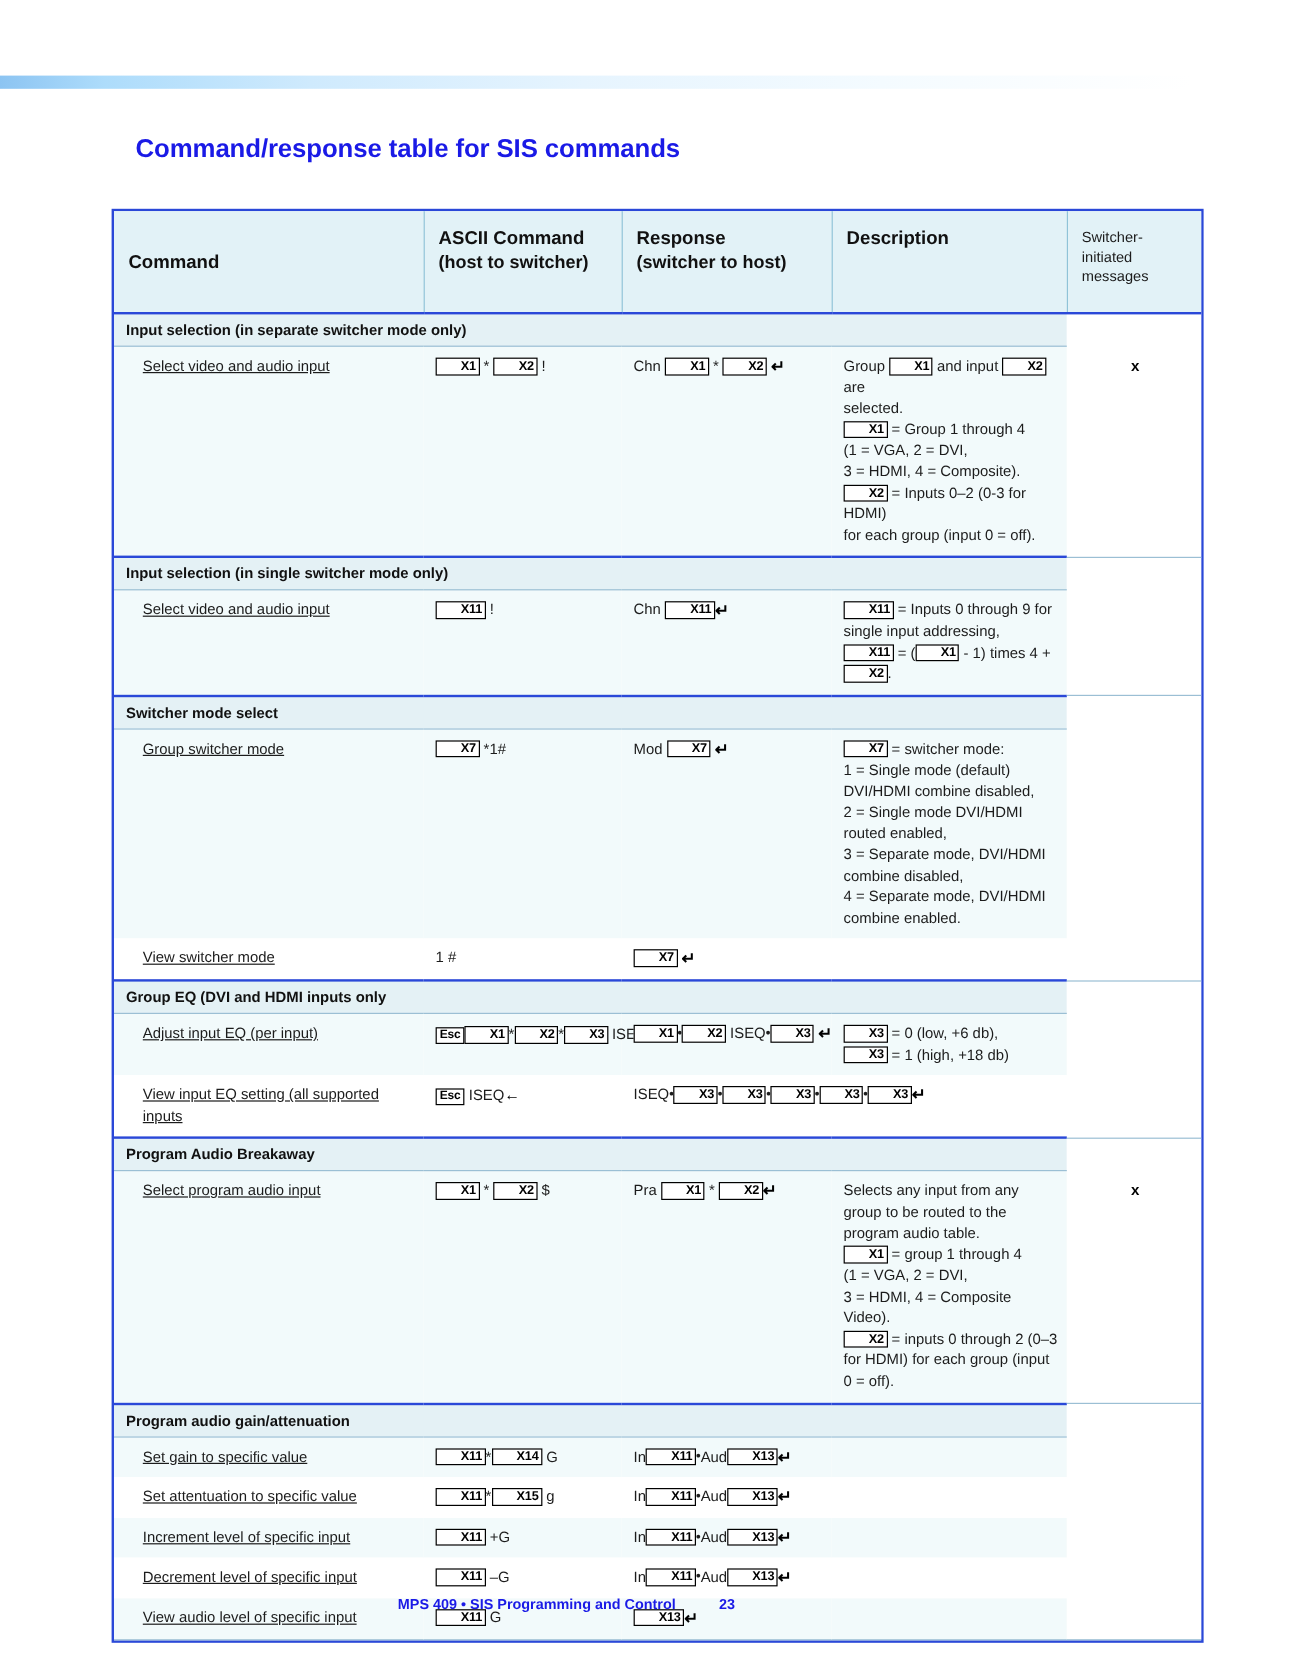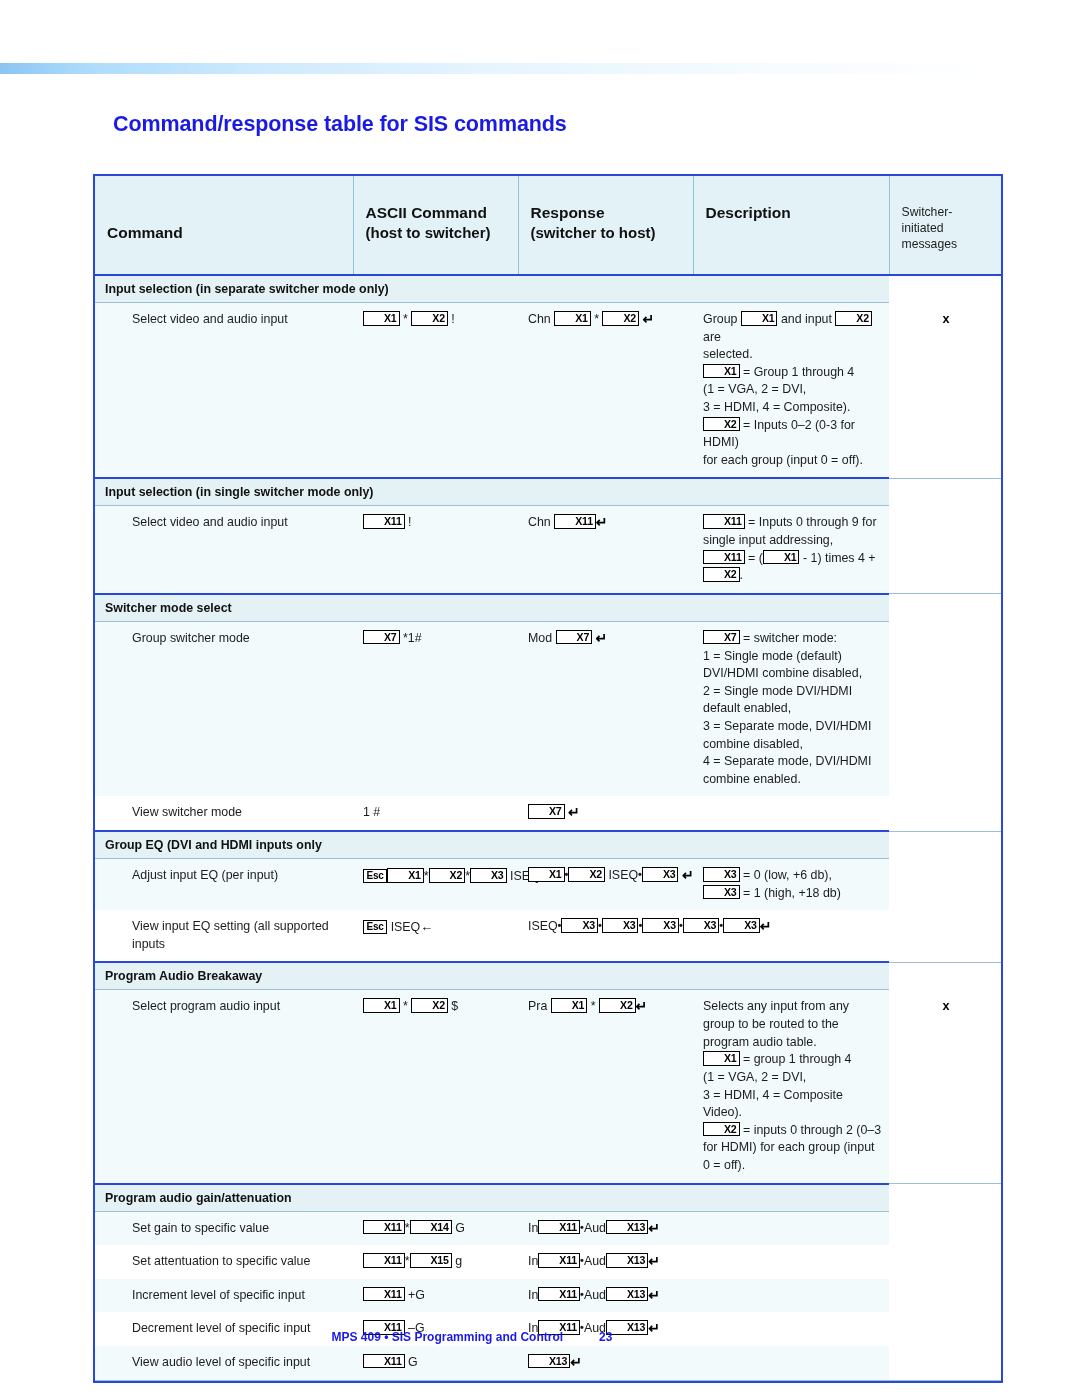--- a/index.html
+++ b/index.html
@@ -63,21 +63,21 @@
   col.c-ascii { width: 165px; }
   col.c-resp  { width: 175px; }
   col.c-desc  { width: 196px; }
   col.c-sw    { width: 112px; }
 
   
   tr.hdr td {
     background: #e2f2f7;
     border-bottom: 2px solid #2a48d8;
     border-right: 1px solid #8fc3d8;
-    padding: 28px 10px 12px 12px;
+    padding: 14px 10px 12px 12px;
     height: 58px;
   }
   tr.hdr td:last-child { border-right: none; }
   .hdr-main {
     font-size: 15.5px;
     font-weight: bold;
     color: #111111;
     line-height: 1.18;
   }
   .hdr-sub {
@@ -120,21 +120,21 @@
     line-height: 1.42;
   }
   tr.drow.alt td { background: #ffffff; }
   tr.drow td.col-sw {
     background: #ffffff;
     text-align: center;
     font-size: 12.6px;
     font-weight: bold;
     color: #000000;
   }
-  tr.drow td.col-cmd { padding-left: 37px; }
+  tr.drow td.col-cmd { padding-left: 24px; text-decoration: underline; }
   tr.drow td.col-desc { padding-right: 6px; }
 
   
   tr.sep td { border-bottom: 1px solid #9bbfd4; }
   tr.bluetop td { border-top: 2px solid #2a48d8; }
 
   
   .vbox {
     display: inline-block;
     border: 1.4px solid #000000;
@@ -271,21 +271,21 @@
         </tr>
         <tr class="drow">
           <td class="col-cmd">Group switcher mode</td>
           <td class="col-ascii nw"><span class="vbox">X7</span><span class="plain"> *1#</span></td>
           <td class="col-resp nw"><span class="plain">Mod </span><span class="vbox">X7</span><span class="plain"> </span><span class="ret">↵</span></td>
           <td class="col-desc">
             <span class="dline"><span class="vbox">X7</span><span class="plain"> = switcher mode:</span></span>
             <span class="dline"><span class="plain">1 = Single mode (default)</span></span>
             <span class="dline"><span class="plain">DVI/HDMI combine disabled,</span></span>
             <span class="dline"><span class="plain">2 = Single mode DVI/HDMI</span></span>
-            <span class="dline"><span class="plain">default enabled,</span></span>
+            <span class="dline"><span class="plain">routed enabled,</span></span>
             <span class="dline"><span class="plain">3 = Separate mode, DVI/HDMI</span></span>
             <span class="dline"><span class="plain">combine disabled,</span></span>
             <span class="dline"><span class="plain">4 = Separate mode, DVI/HDMI</span></span>
             <span class="dline"><span class="plain">combine enabled.</span></span>
           </td>
           <td class="col-sw"></td>
         </tr>
         <tr class="drow alt sep">
           <td class="col-cmd">View switcher mode</td>
           <td class="col-ascii nw"><span class="plain">1 #</span></td>

